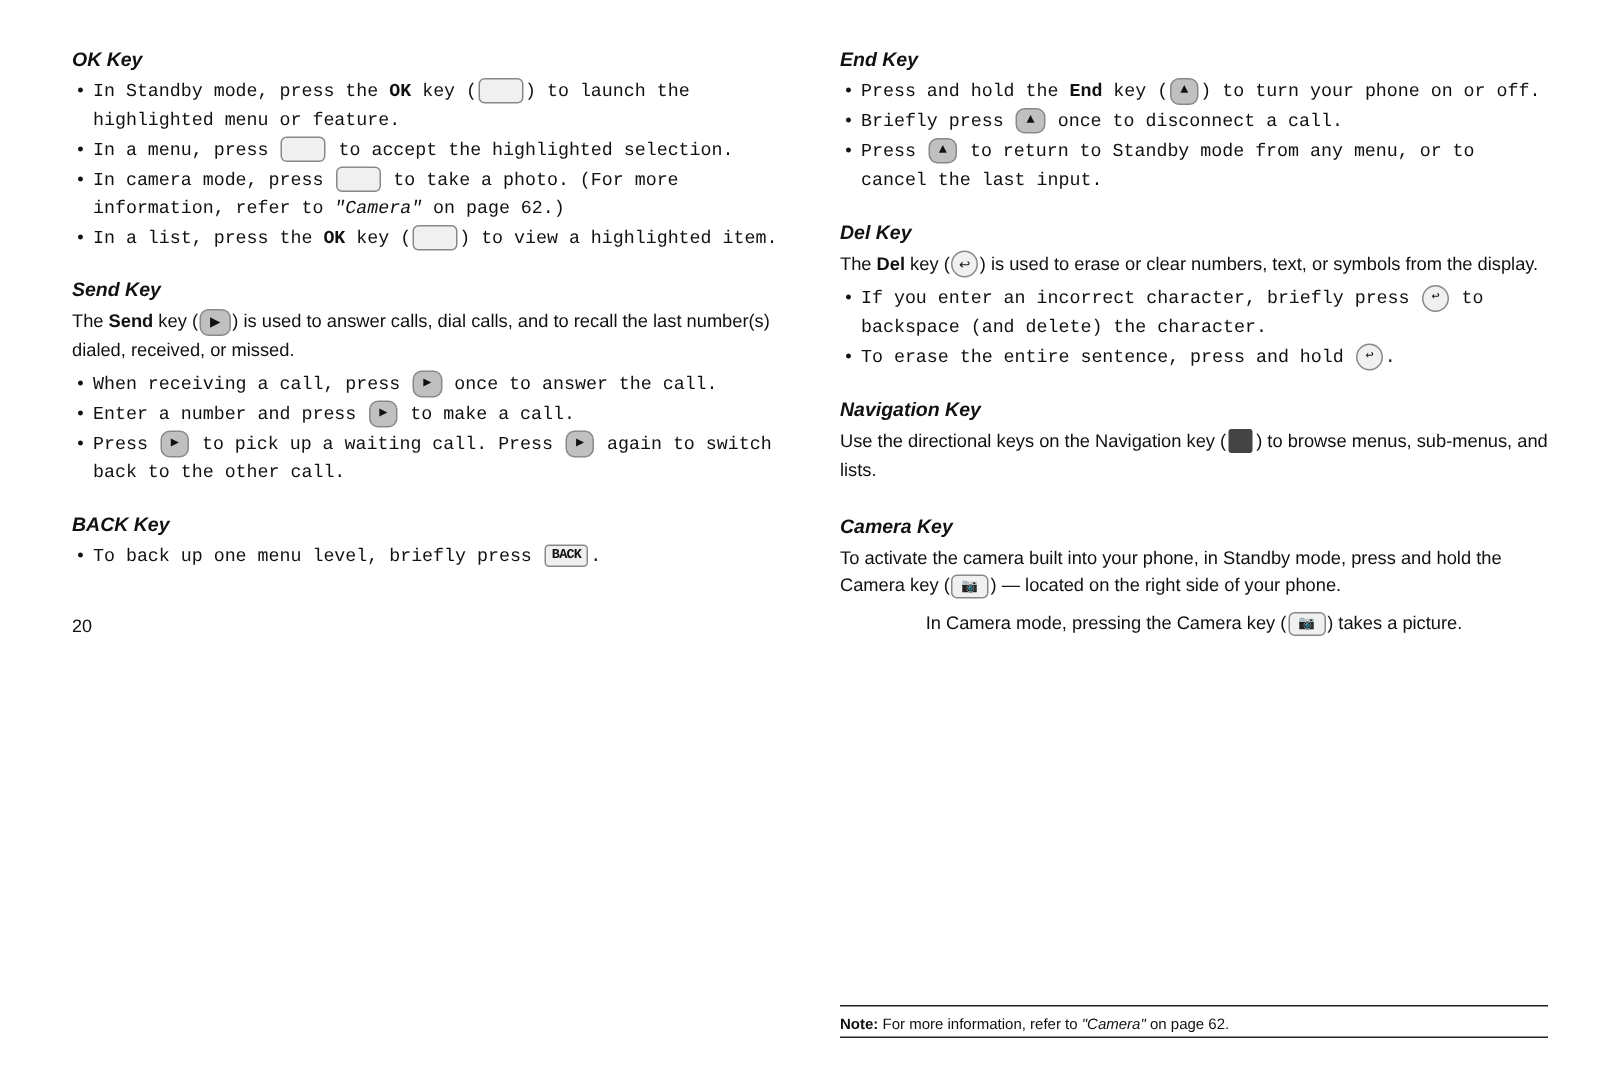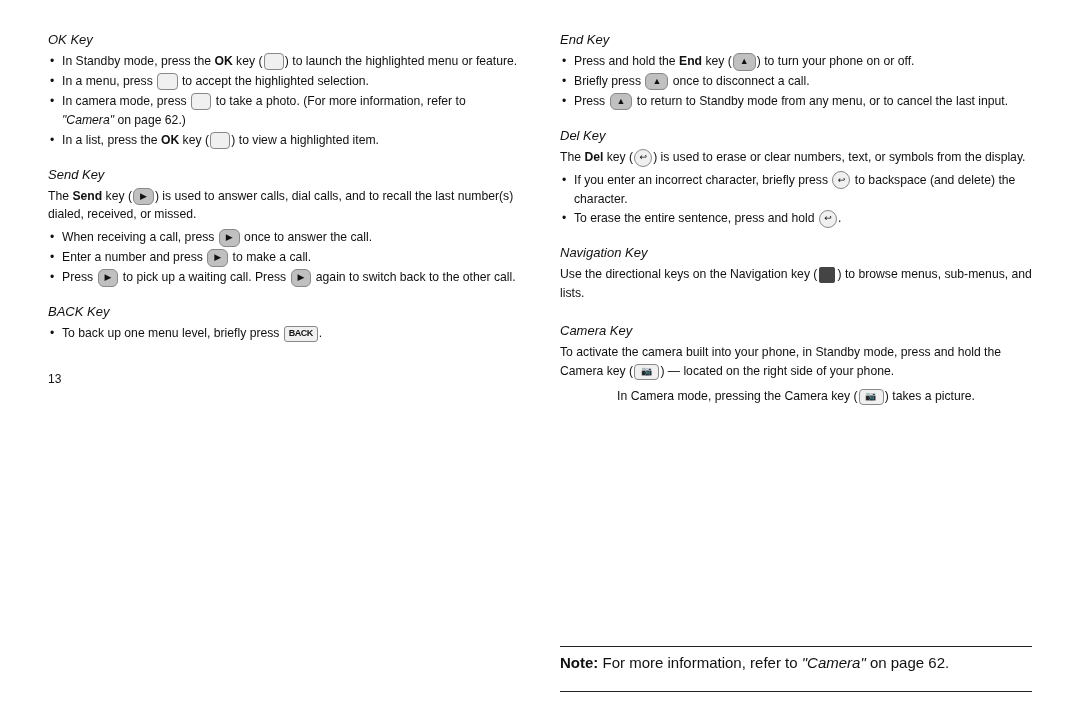--- a/index.html
+++ b/index.html
@@ -30,33 +30,34 @@
       flex: 1;
       display: flex;
       flex-direction: column;
       gap: 0;
     }
     .section {
       margin-bottom: 16px;
     }
     .section-title {
       font-style: italic;
-      font-weight: normal;
+      font-weight: bold;
       font-size: 13px;
       margin-bottom: 5px;
     }
     .section-body {
       font-size: 12.2px;
       line-height: 1.55;
       margin-bottom: 4px;
     }
     .bullet-list {
       list-style: none;
       padding: 0;
       margin: 0;
+      font-family: Liberation Mono, monospace;
     }
     .bullet-list li {
       padding-left: 14px;
       position: relative;
       line-height: 1.55;
       margin-bottom: 1px;
       font-size: 12.2px;
     }
     .bullet-list li::before {
       content: "•";
@@ -116,22 +117,22 @@
       background: #444;
       width: 16px;
       height: 16px;
       vertical-align: middle;
       border-radius: 2px;
       margin: 0 2px;
     }
     .note-box {
       border-top: 1.5px solid #222;
       border-bottom: 1.5px solid #222;
-      padding: 5px 0 17px 0;
-      font-size: 15px;
+      padding: 5px 0 0 0;
+      font-size: 10px;
       line-height: 1.5;
       margin-top: 4px;
     }
     .note-box .note-label {
       font-weight: bold;
     }
     .page-number {
       font-size: 12px;
       margin-top: 10px;
       padding-top: 2px;
@@ -169,21 +170,21 @@
         </ul>
       </div>
 
       <div class="section">
         <div class="section-title">BACK Key</div>
         <ul class="bullet-list">
           <li>To back up one menu level, briefly press <span class="key-btn back">BACK</span>.</li>
         </ul>
       </div>
 
-      <div class="page-number">13</div>
+      <div class="page-number">20</div>
     </div>
 
     <div class="col">
 
       <div class="section">
         <div class="section-title">End Key</div>
         <ul class="bullet-list">
           <li>Press and hold the <b>End</b> key (<span class="key-btn end">▲</span>) to turn your phone on or off.</li>
           <li>Briefly press <span class="key-btn end">▲</span> once to disconnect a call.</li>
           <li>Press <span class="key-btn end">▲</span> to return to Standby mode from any menu, or to cancel the last input.</li>

